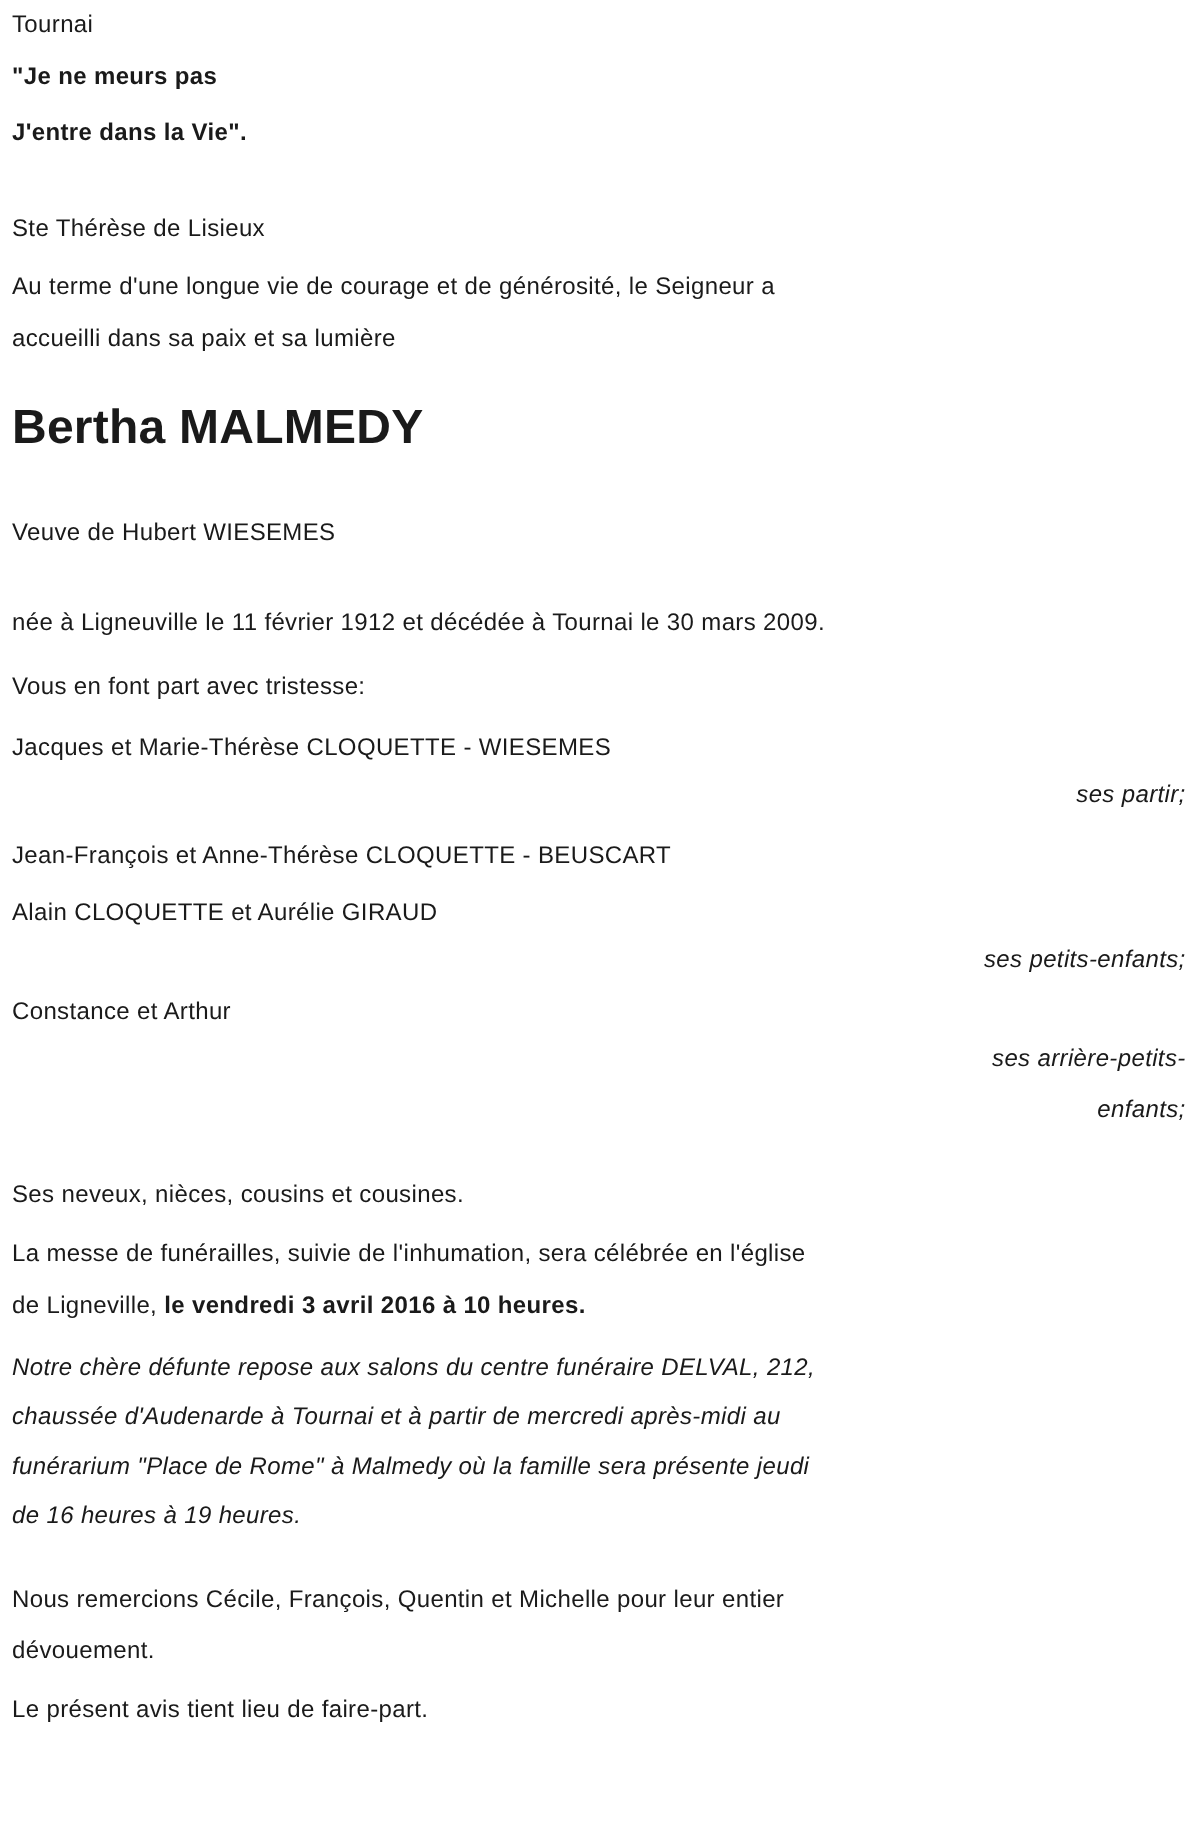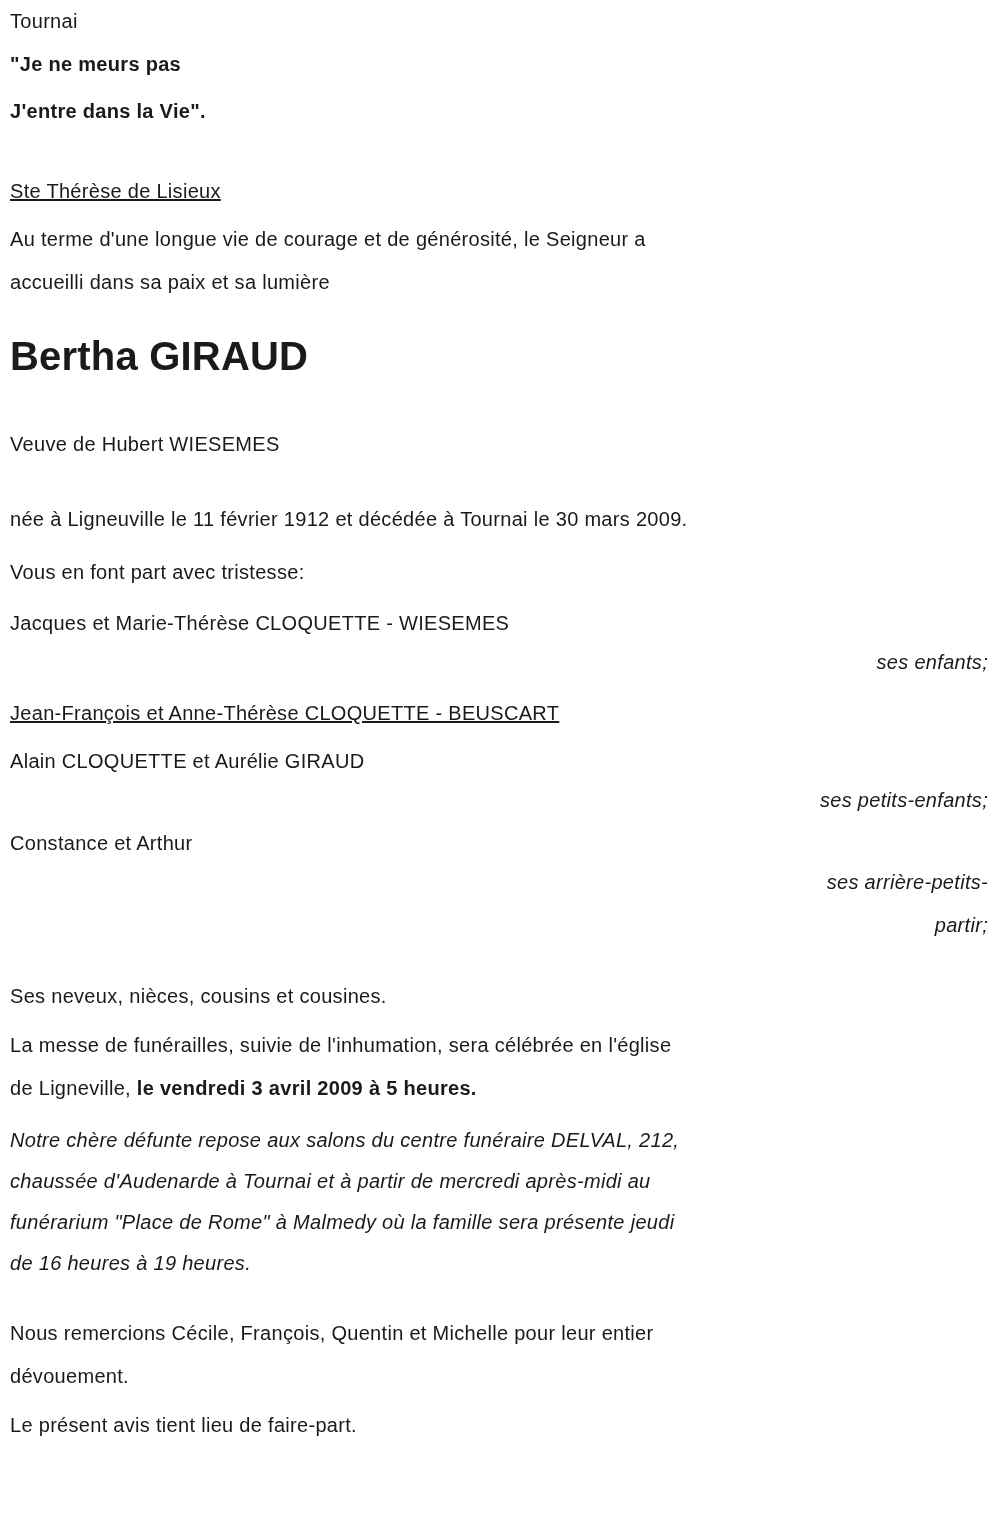--- a/index.html
+++ b/index.html
@@ -36,21 +36,21 @@
     text-align: right;
     font-style: italic;
     margin-top: -4px;
   }
   .repose { line-height: 41px; font-style: italic; }
   .addr { line-height: 40px; }
   .addr-line { display: block; }
   
   .mb0  { margin-bottom: 0; }
   .mb4  { margin-bottom: 4px; }
-  .mb5  { margin-bottom: 5px; text-decoration: underline; }
+  .mb5  { margin-bottom: 5px; }
   .mb6  { margin-bottom: 6px; margin-top: 28px; }
   .mb8  { margin-bottom: 8px; }
   .mb10 { margin-bottom: 10px; }
   .mb12 { margin-bottom: 12px; }
   .mb32 { margin-bottom: 32px; }
   .mb35 { margin-bottom: 35px; }
   .mb37 { margin-bottom: 37px; }
 </style>
 </head>
 <body style="color: rgb(26, 26, 26);">
@@ -58,43 +58,43 @@
 <p class="mb0">Tournai</p>
 
 <p class="bold mb4">"Je ne meurs pas</p>
 <p class="bold mb37">J'entre dans la Vie".</p>
 
 <p class="mb5">Ste Thérèse de Lisieux</p>
 
 <p class="pre mb0">Au terme d'une longue vie de courage et de générosité, le Seigneur a
 accueilli dans sa paix et sa lumière</p>
 
-<h1>Bertha GIRAUD</h1>
+<h1>Bertha MALMEDY</h1>
 
 <p class="mb32">Veuve de Hubert WIESEMES</p>
 
 <p class="mb10">née à Ligneuville le 11 février 1912 et décédée à Tournai le 30 mars 2009.</p>
 
 <p class="mb8">Vous en font part avec tristesse:</p>
 
 <p class="mb0">Jacques et Marie-Thérèse CLOQUETTE - WIESEMES</p>
-<p class="role mb8">ses enfants;</p>
+<p class="role mb8">ses partir;</p>
 
 <p class="mb5">Jean-François et Anne-Thérèse CLOQUETTE - BEUSCART</p>
 <p class="mb0">Alain CLOQUETTE et Aurélie GIRAUD</p>
 <p class="role mb0">ses petits-enfants;</p>
 
 <p class="mb0">Constance et Arthur</p>
 <p class="role pre mb12">ses arrière-petits-
-partir;</p>
+enfants;</p>
 
 <p class="mb6">Ses neveux, nièces, cousins et cousines.</p>
 
 <p class="pre mb10"><span>La messe de funérailles, suivie de l'inhumation, sera célébrée en l'église
-de Ligneville, </span><strong>le vendredi 3 avril 2009 à 5 heures.</strong></p>
+de Ligneville, </span><strong>le vendredi 3 avril 2016 à 10 heures.</strong></p>
 
 <p class="pre repose mb0">Notre chère défunte repose aux salons du centre funéraire DELVAL, 212,
 chaussée d'Audenarde à Tournai et à partir de mercredi après-midi au
 funérarium "Place de Rome" à Malmedy où la famille sera présente jeudi
 de 16 heures à 19 heures.</p>
 
 <p class="pre mb6">Nous remercions Cécile, François, Quentin et Michelle pour leur entier
 dévouement.</p>
 
 <p class="mb35">Le présent avis tient lieu de faire-part.</p>

